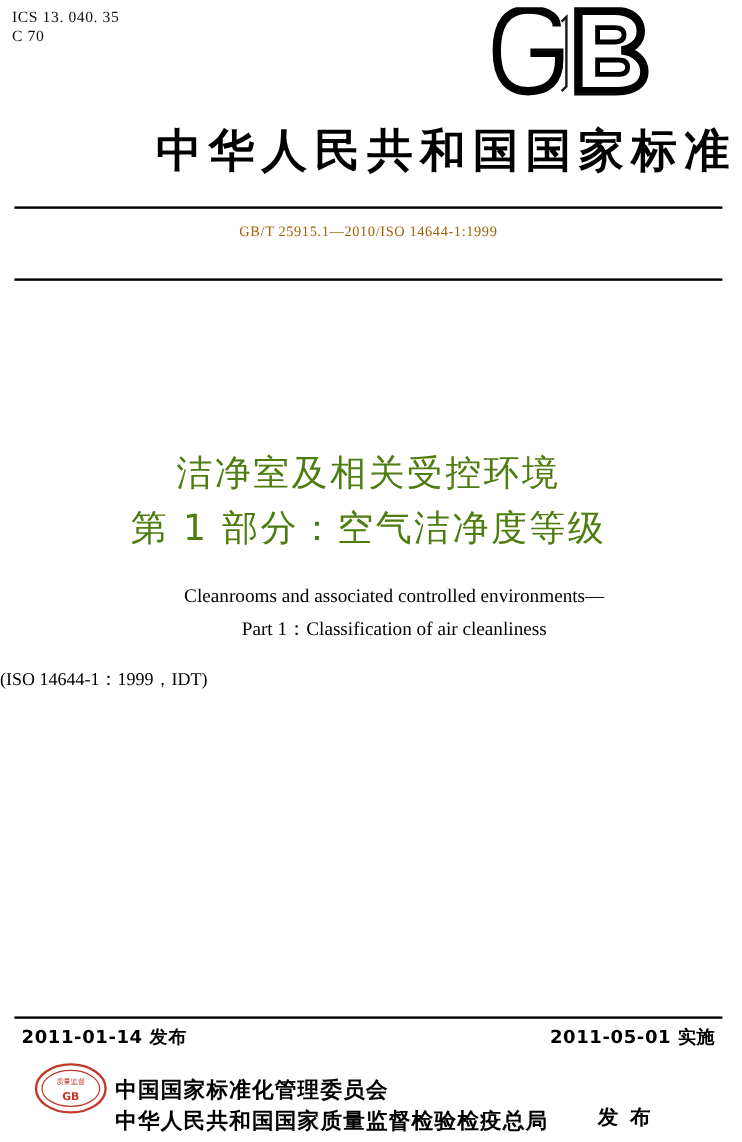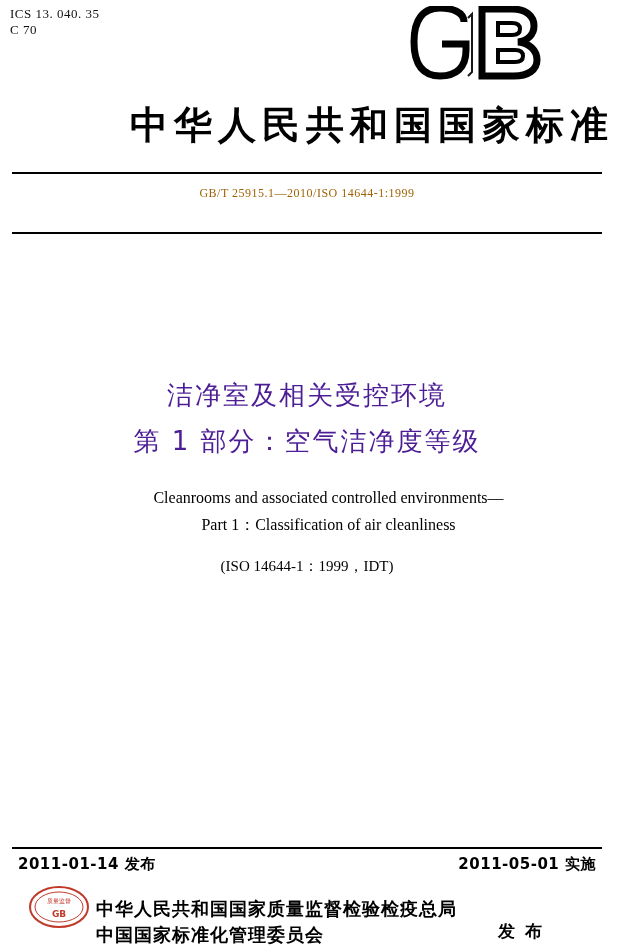--- a/index.html
+++ b/index.html
@@ -77,24 +77,24 @@
     color: #a16207;
   }
 
   .cn-title {
     position: absolute;
     left: 0;
     right: 0;
     top: 372px;
     text-align: center;
     font-family: "DejaVu Sans", sans-serif;
-    font-size: 26px;
+    font-size: 30px;
     font-weight: normal;
     letter-spacing: 2px;
-    color: #4c1d95;
+    color: #4d7c0f;
     line-height: 46px;
   }
   .cn-title .l2 { display: block; }
 
   .en-title {
     position: absolute;
     left: 0;
     right: 0;
     top: 484px;
     text-align: center;
@@ -104,21 +104,20 @@
     line-height: 27px;
     padding-left: 43px;
   }
   .en-title .l2 { display: block; }
 
   .idt-line {
     position: absolute;
     left: 0;
     right: 0;
     top: 557px;
-    text-align: center;
     font-family: "Liberation Serif", serif;
     font-size: 15px;
     color: #000;
   }
 
   
   .footer-rule {
     position: absolute;
     left: 12px;
     right: 12px;
@@ -229,19 +228,19 @@
   <div class="seal">
     <svg width="62" height="46" viewBox="0 0 62 46" xmlns="http://www.w3.org/2000/svg">
       <ellipse cx="31" cy="23" rx="29" ry="20" fill="none" stroke="#c0392b" stroke-width="2"></ellipse>
       <ellipse cx="31" cy="23" rx="24" ry="15" fill="none" stroke="#c0392b" stroke-width="1"></ellipse>
       <text x="31" y="19" font-family="DejaVu Sans, sans-serif" font-size="6" fill="#c0392b" text-anchor="middle">质量监督</text>
       <text x="31" y="33" font-family="DejaVu Sans, sans-serif" font-size="9" fill="#c0392b" text-anchor="middle" font-weight="bold">GB</text>
     </svg>
   </div>
 
   <div class="issuers">
+    <div>中国国家标准化管理委员会</div>
     <div>中华人民共和国国家质量监督检验检疫总局</div>
-    <div>中国国家标准化管理委员会</div>
   </div>
 
   <div class="issue-word">发 布</div>
 
 </div>
 
 </body></html>

